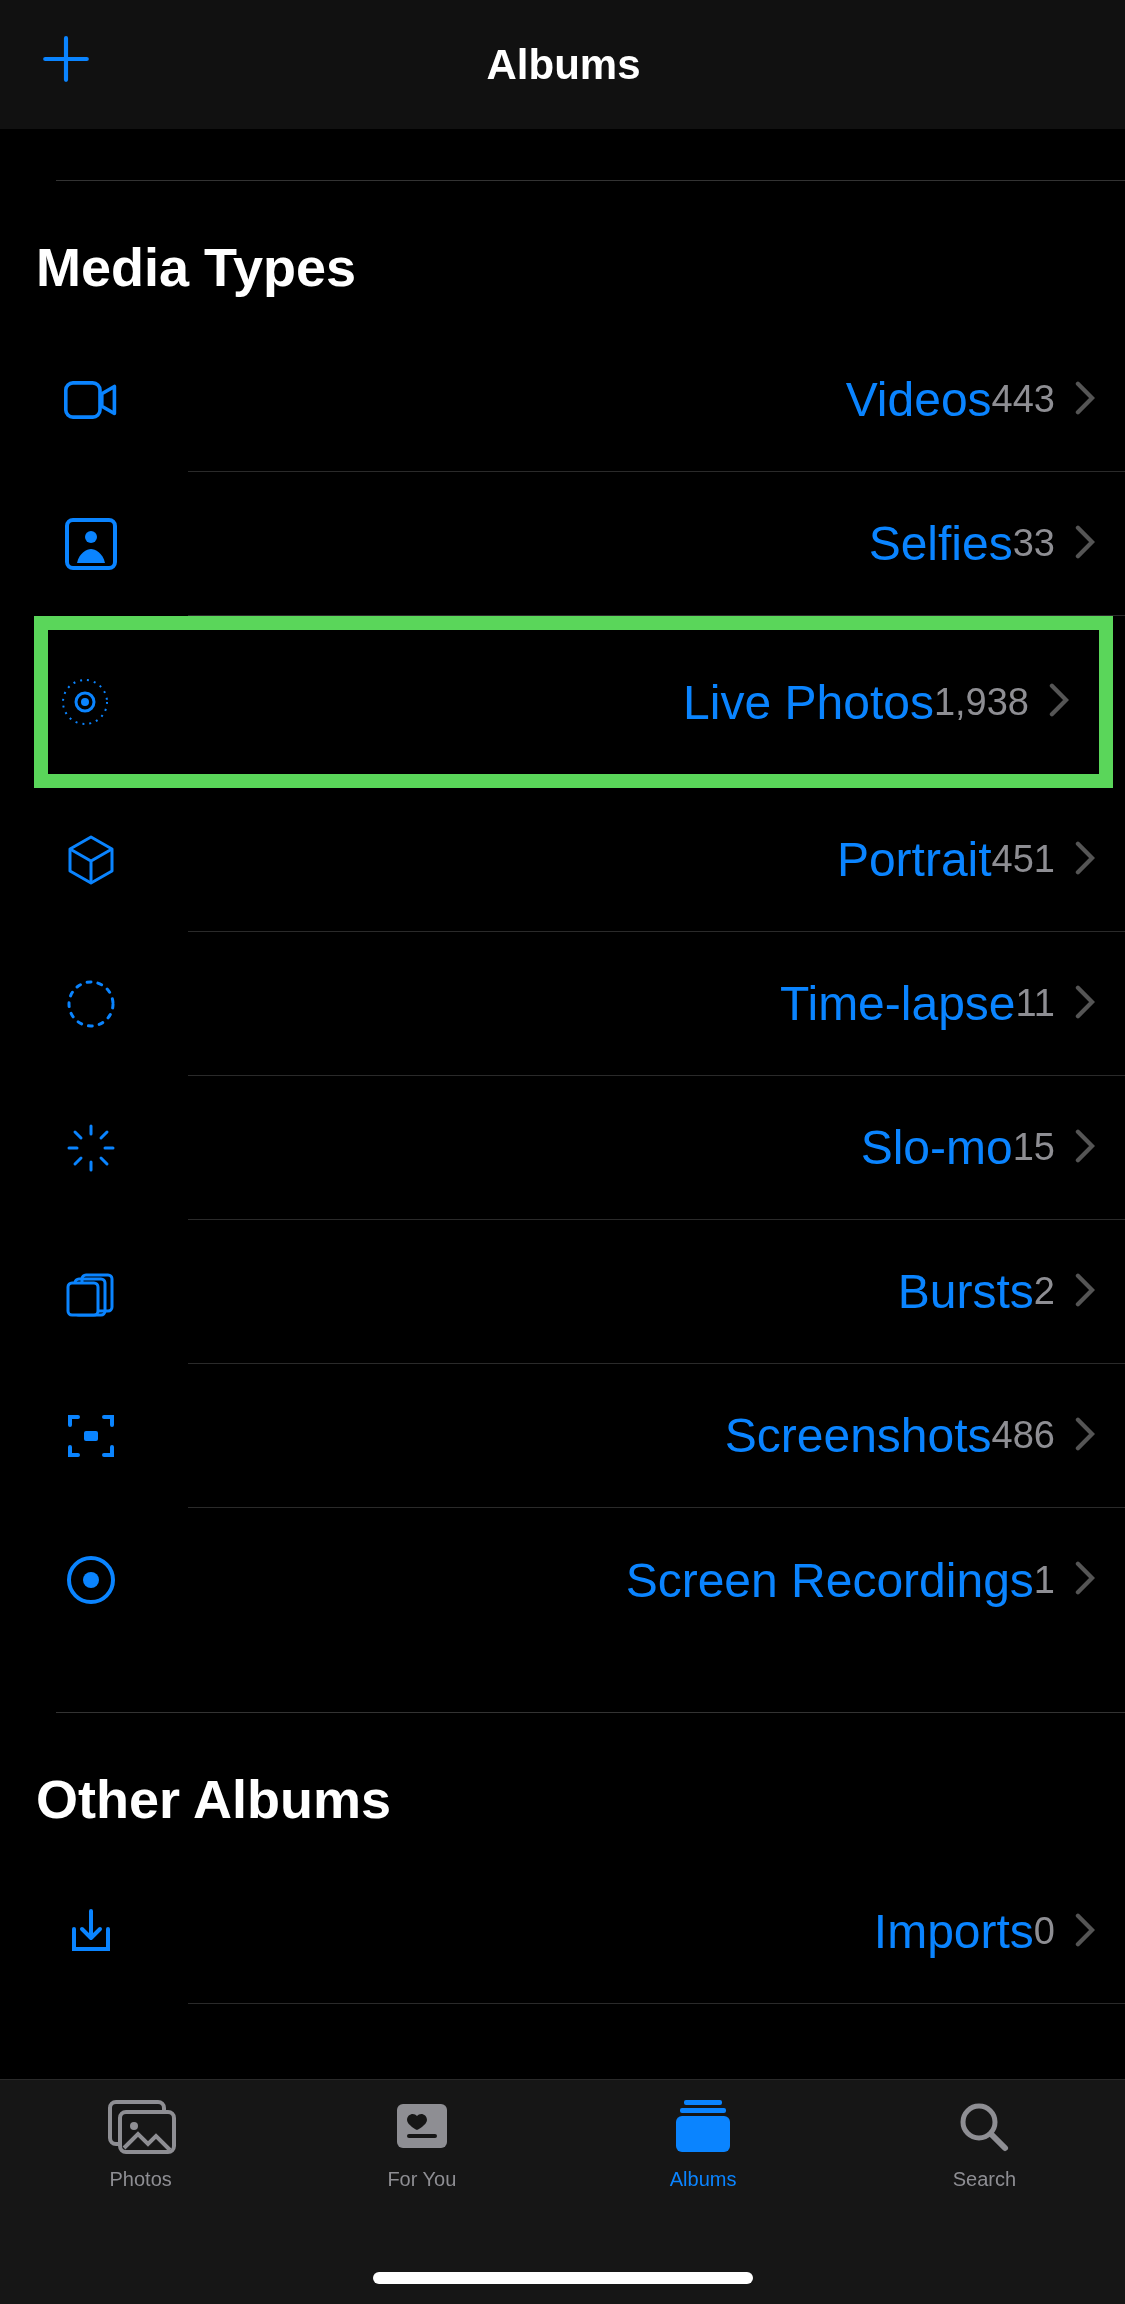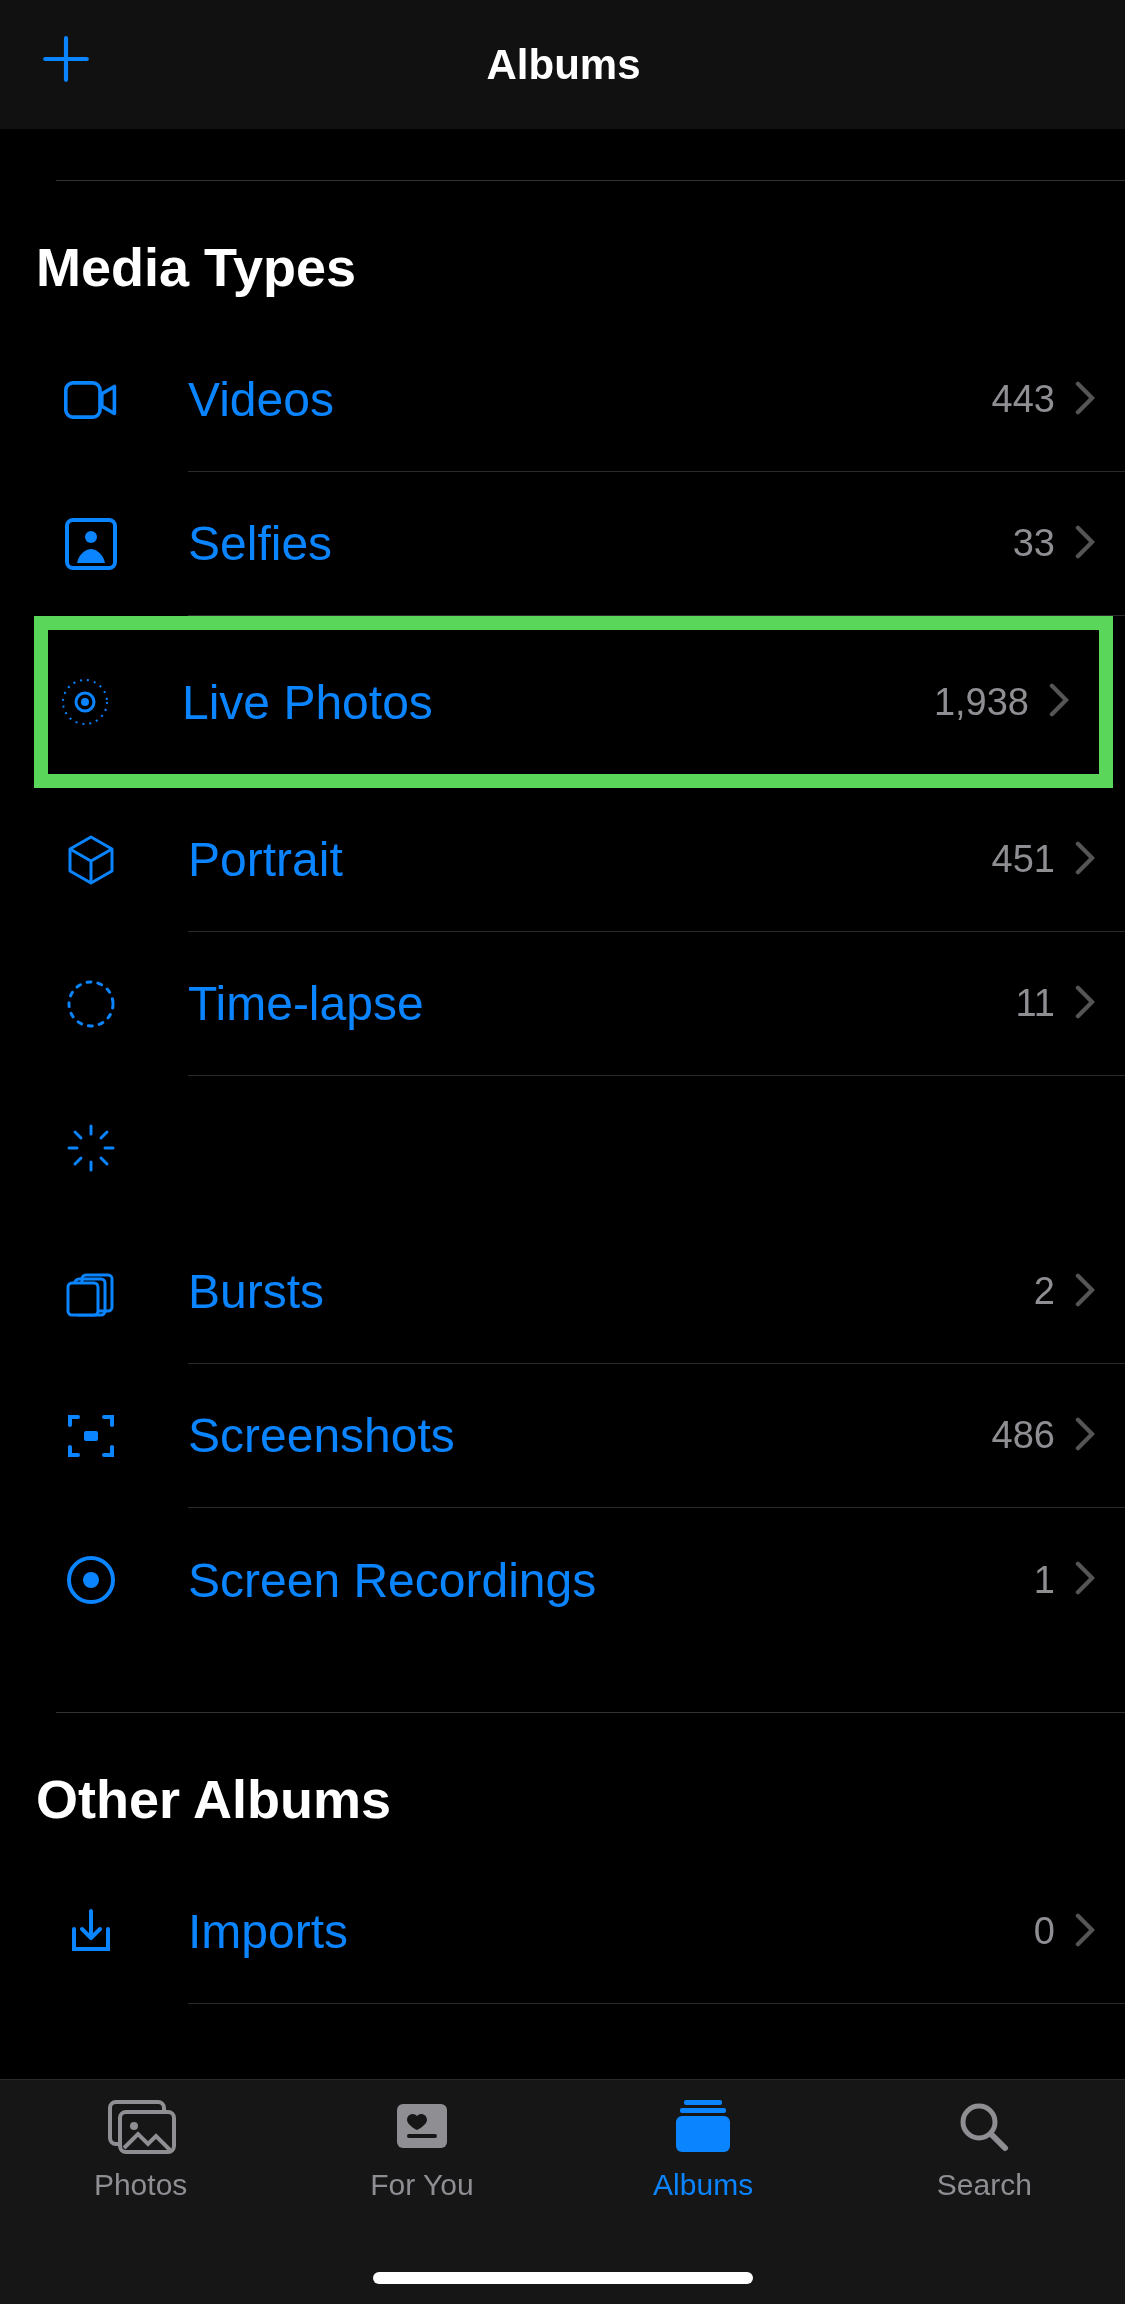--- a/index.html
+++ b/index.html
@@ -48,20 +48,21 @@
       font-size: 54px;
       font-weight: 700;
     }
 
     
     .row {
       display: flex;
       align-items: center;
       height: 144px;
       padding-left: 56px;
+      text-align: right;
     }
     .row-icon {
       width: 70px;
       height: 60px;
       display: flex;
       align-items: center;
       justify-content: center;
       flex-shrink: 0;
     }
     .row-icon svg { width: 54px; height: 54px; }
@@ -111,21 +112,21 @@
     .tab {
       flex: 1;
       display: flex;
       flex-direction: column;
       align-items: center;
       gap: 10px;
       color: #8e8e93;
     }
     .tab.active { color: #0a84ff; }
     .tab-icon svg { width: 70px; height: 56px; }
-    .tab-label { font-size: 30px; }
+    .tab-label { font-size: 20px; }
 
     
     .home-indicator {
       position: absolute;
       bottom: 20px;
       left: 50%;
       transform: translateX(-50%);
       width: 380px;
       height: 12px;
       border-radius: 6px;
@@ -241,20 +242,27 @@
           <line x1="27" y1="41" x2="27" y2="49"></line>
           <line x1="5" y1="27" x2="13" y2="27"></line>
           <line x1="41" y1="27" x2="49" y2="27"></line>
           <line x1="11" y1="11" x2="17" y2="17"></line>
           <line x1="37" y1="37" x2="43" y2="43"></line>
           <line x1="43" y1="11" x2="37" y2="17"></line>
           <line x1="17" y1="37" x2="11" y2="43"></line>
         </g>
       </svg>
   </div>
+  <div class="row-rest">
+    <div class="row-label">Slo-mo</div>
+    <div class="row-count">15</div>
+    <div class="chevron"><svg viewBox="0 0 14 24">
+          <path d="M2 2l10 10L2 22" fill="none" stroke="#555" stroke-width="3" stroke-linecap="round"></path>
+        </svg></div>
+  </div>
 </div>
 
 <div class="row">
   <div class="row-icon">
     <svg viewBox="0 0 54 54">
         <rect x="18" y="10" width="30" height="36" rx="4" fill="none" stroke="#0a84ff" stroke-width="3"></rect>
         <rect x="11" y="14" width="30" height="36" rx="4" fill="none" stroke="#0a84ff" stroke-width="3"></rect>
         <rect x="4" y="18" width="30" height="32" rx="4" fill="#000" stroke="#0a84ff" stroke-width="3"></rect>
       </svg>
   </div>

